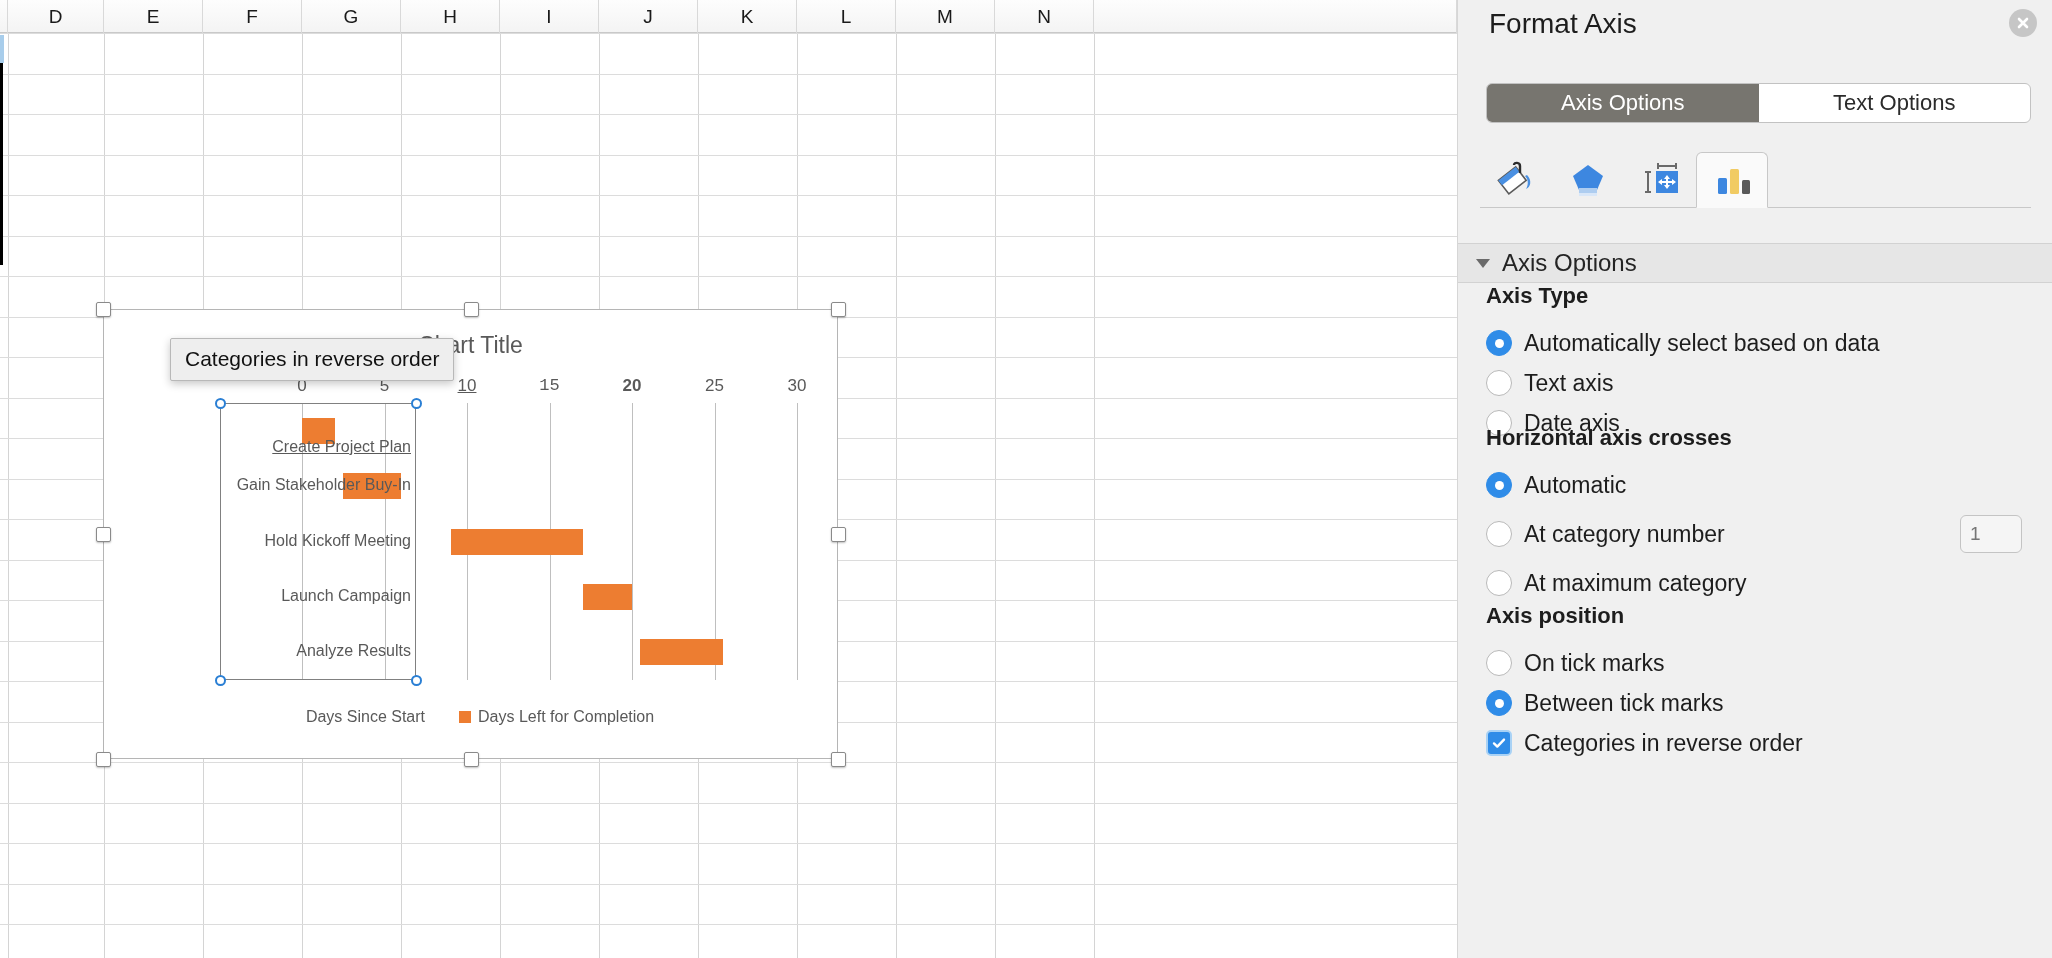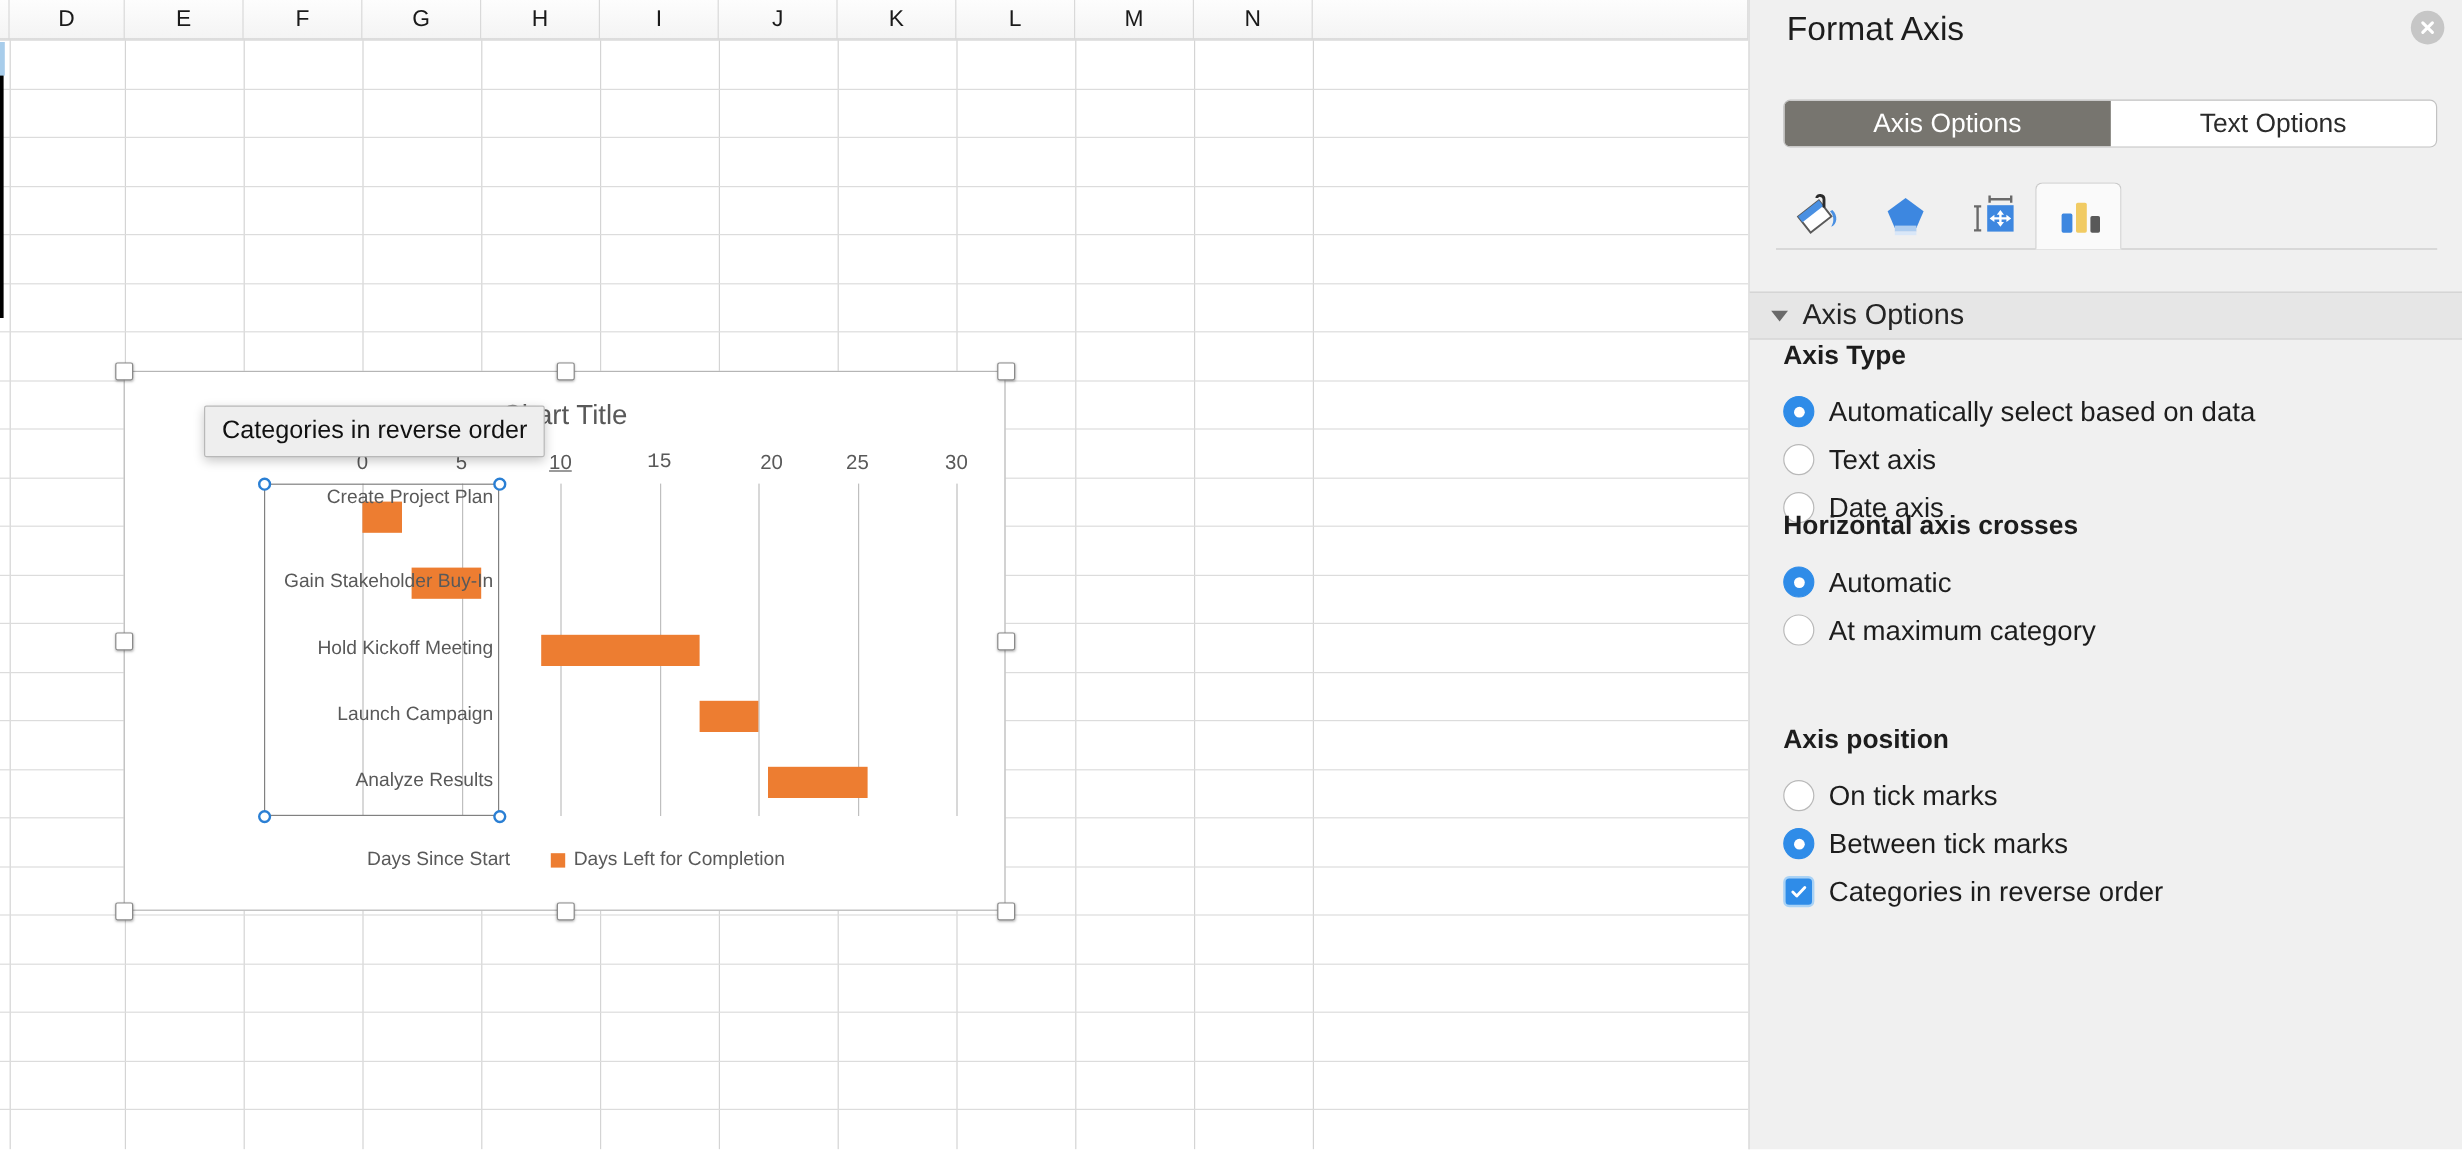--- a/index.html
+++ b/index.html
@@ -315,33 +315,33 @@
     <div id="plot">
         <div class="gridv" style="left: 0px;"></div>
         <div class="axis-tick" style="left: 0px;">0</div>
         <div class="gridv" style="left: 82.5px;"></div>
         <div class="axis-tick" style="left: 82.5px;">5</div>
         <div class="gridv" style="left: 165px;"></div>
         <div class="axis-tick" style="left: 165px; text-decoration: underline;">10</div>
         <div class="gridv" style="left: 247.5px;"></div>
         <div class="axis-tick" style="left: 247.5px; font-family: Liberation Mono, monospace;">15</div>
         <div class="gridv" style="left: 330px;"></div>
-        <div class="axis-tick" style="left: 341px;">20</div>
+        <div class="axis-tick" style="left: 330px; font-weight: bold;">20</div>
         <div class="gridv" style="left: 412.5px;"></div>
         <div class="axis-tick" style="left: 412.5px;">25</div>
         <div class="gridv" style="left: 495px;"></div>
         <div class="axis-tick" style="left: 495px;">30</div>
         <div class="bar" style="left: 0px; width: 33px; top: 14.7px; background: rgb(237, 125, 49);"></div>
         <div class="bar" style="left: 41.25px; width: 57.75px; top: 70.1px; background: rgb(237, 125, 49);"></div>
         <div class="bar" style="left: 148.5px; width: 132px; top: 125.5px; background: rgb(237, 125, 49);"></div>
         <div class="bar" style="left: 280.5px; width: 49.5px; top: 180.9px; background: rgb(237, 125, 49);"></div>
         <div class="bar" style="left: 338.25px; width: 82.5px; top: 236.3px; background: rgb(237, 125, 49);"></div>
       </div>
     <div id="cat-axis">
-        <div class="cat-label" style="top: 2px;">Create Project Plan</div>
+        <div class="cat-label" style="top: 34px; text-decoration: underline;">Create Project Plan</div>
         <div class="cat-label" style="top: 72.1px;">Gain Stakeholder Buy-In</div>
         <div class="cat-label" style="top: 127.5px;">Hold Kickoff Meeting</div>
         <div class="cat-label" style="top: 182.9px;">Launch Campaign</div>
         <div class="cat-label" style="top: 238.3px;">Analyze Results</div>
         <div class="cdot" style="left: -6px; top: -6px;"></div>
         <div class="cdot" style="left: 190px; top: -6px;"></div>
         <div class="cdot" style="left: -6px; top: 271px;"></div>
         <div class="cdot" style="left: 190px; top: 271px;"></div>
       </div>
     <div id="legend">
@@ -448,20 +448,25 @@
             <div class="radio"></div>
             <span class="opt-label">Date axis</span>
           </div>
         </div>
         <div style="position: absolute; left: 0px; right: 0px; top: 142px;">
           <div class="grp-title">Horizontal axis crosses</div>
           <div class="opt row-rel" style="margin-top: 14px;">
             <div class="radio on"></div>
             <span class="opt-label">Automatic</span>
           </div>
+          <div class="opt row-rel" style="height: 58px;">
+            <div class="radio"></div>
+            <span class="opt-label">At category number</span>
+            <input class="num-input" type="text" placeholder="1" style="">
+          </div>
           <div class="opt row-rel">
             <div class="radio"></div>
             <span class="opt-label">At maximum category</span>
           </div>
         </div>
         <div style="position: absolute; left: 0px; right: 0px; top: 320px;">
           <div class="grp-title">Axis position</div>
           <div class="opt row-rel" style="margin-top: 14px;">
             <div class="radio"></div>
             <span class="opt-label">On tick marks</span>

